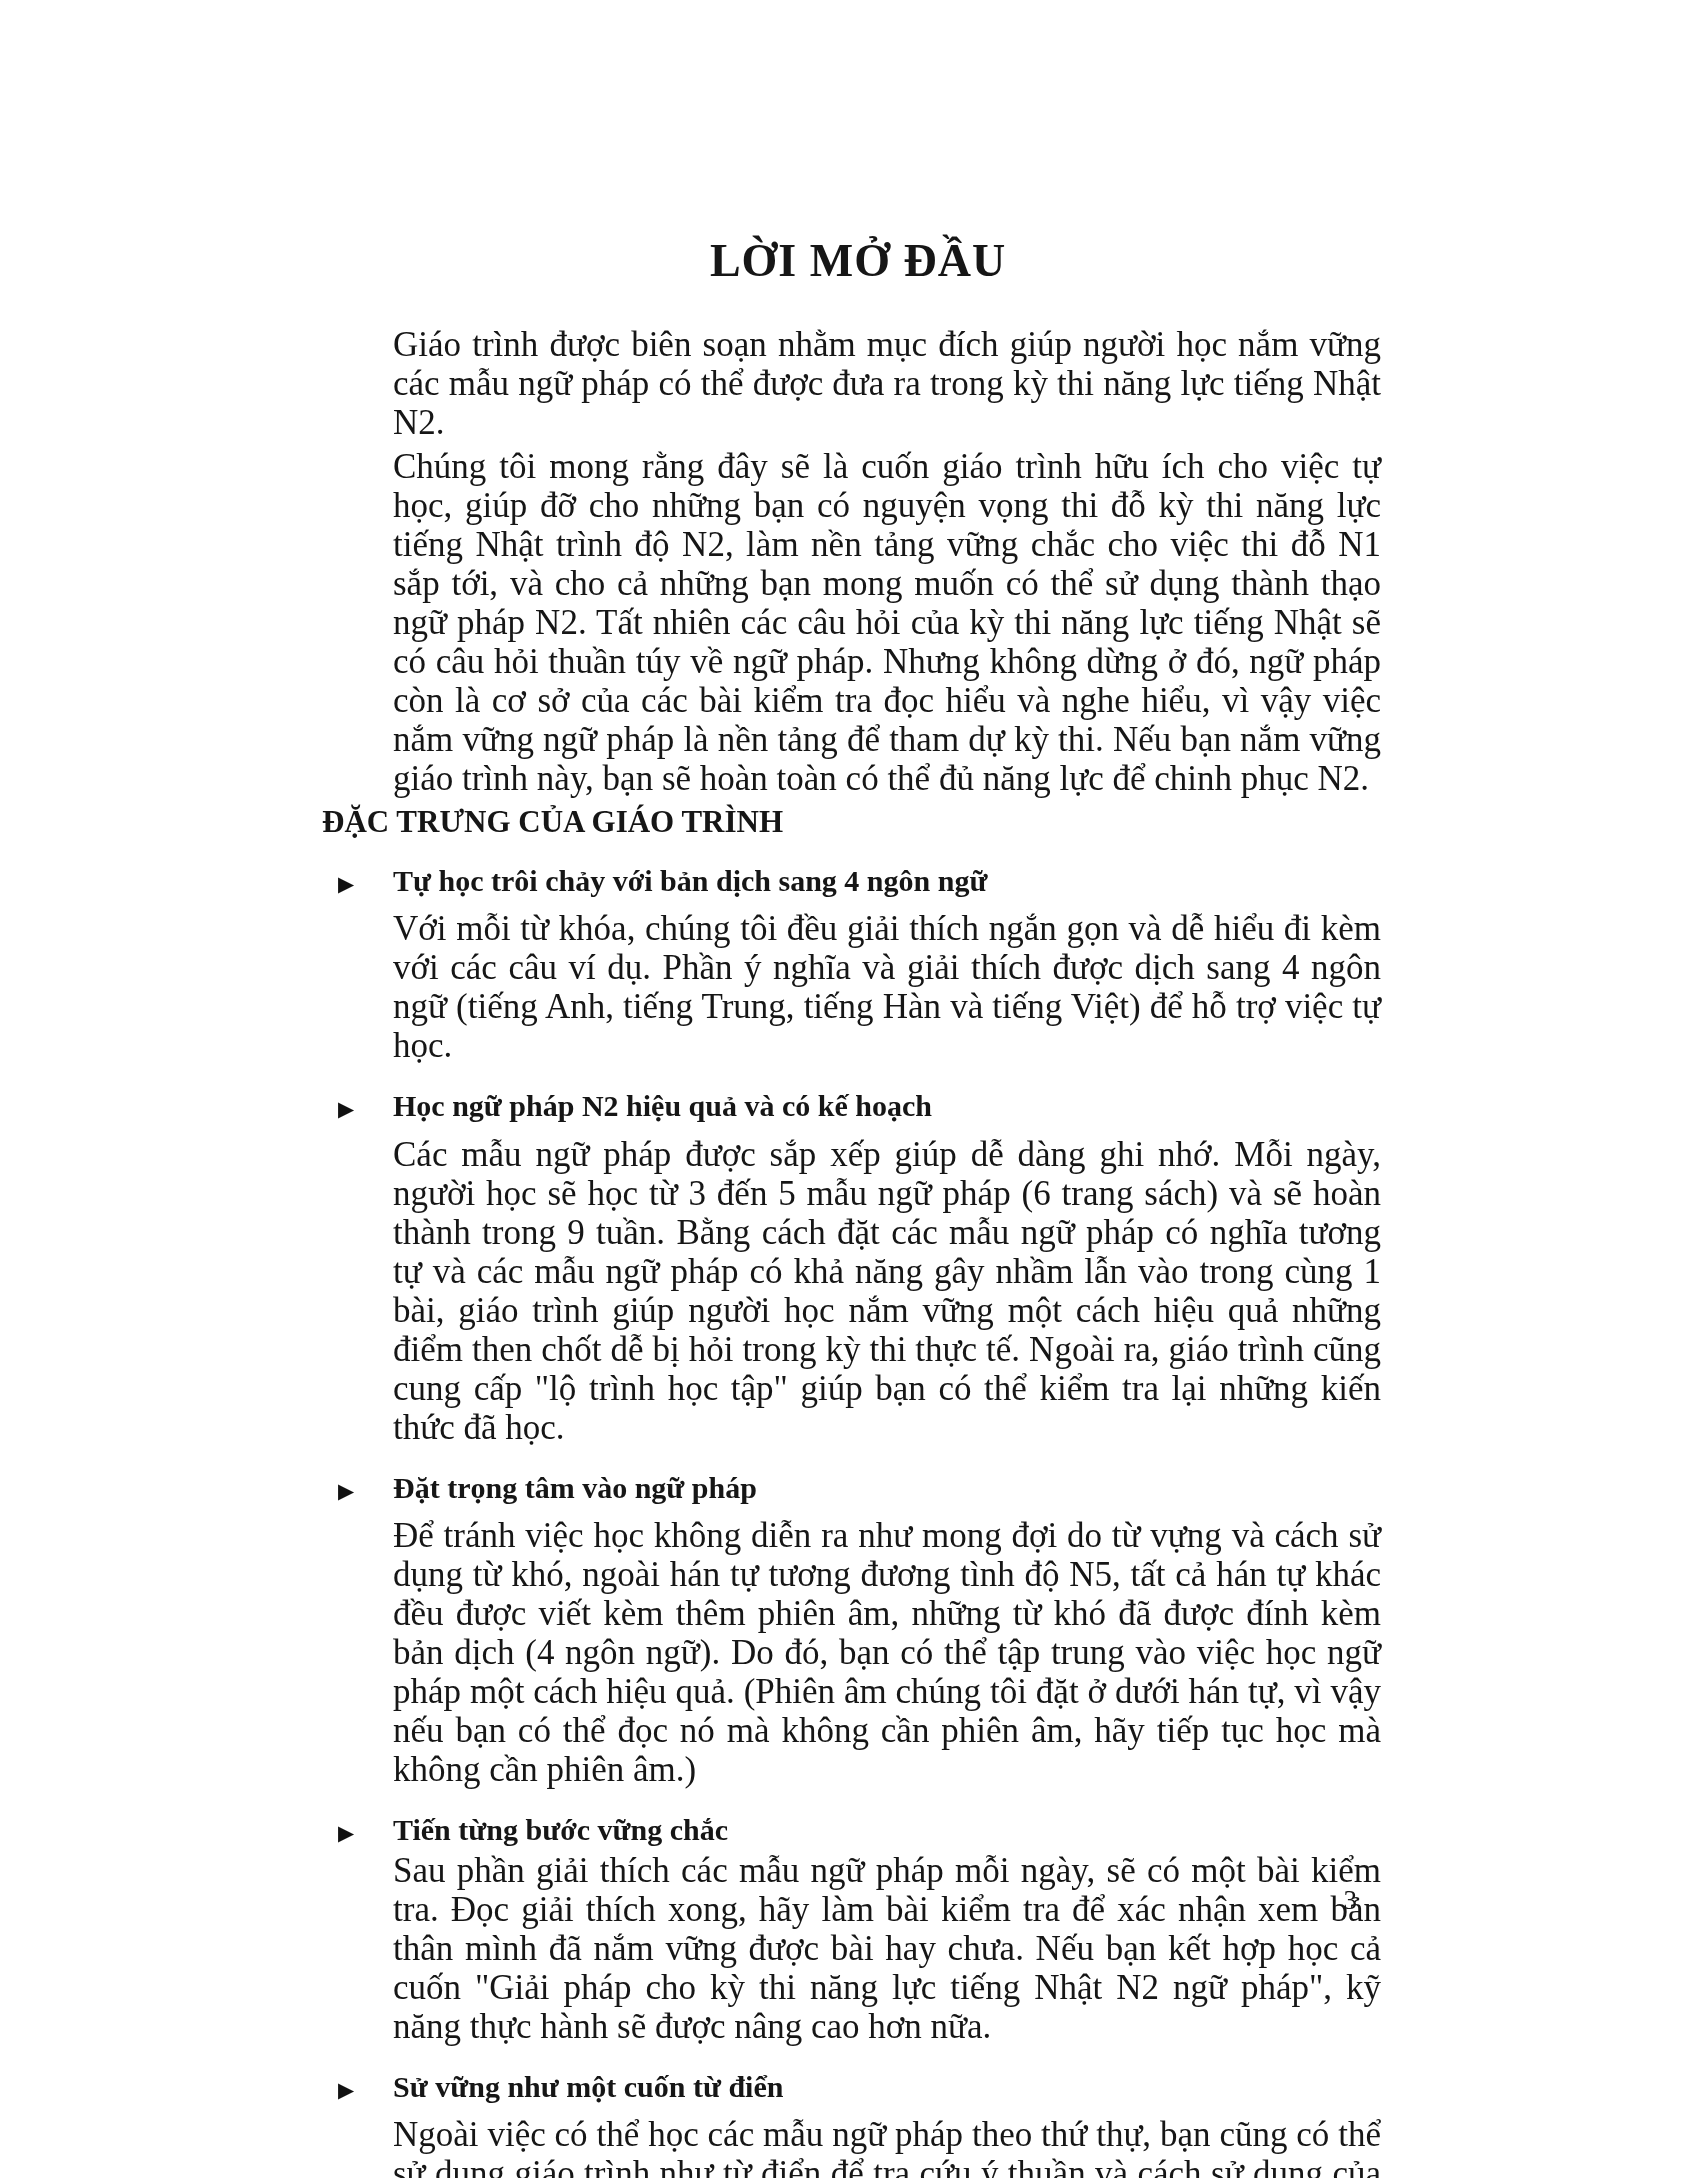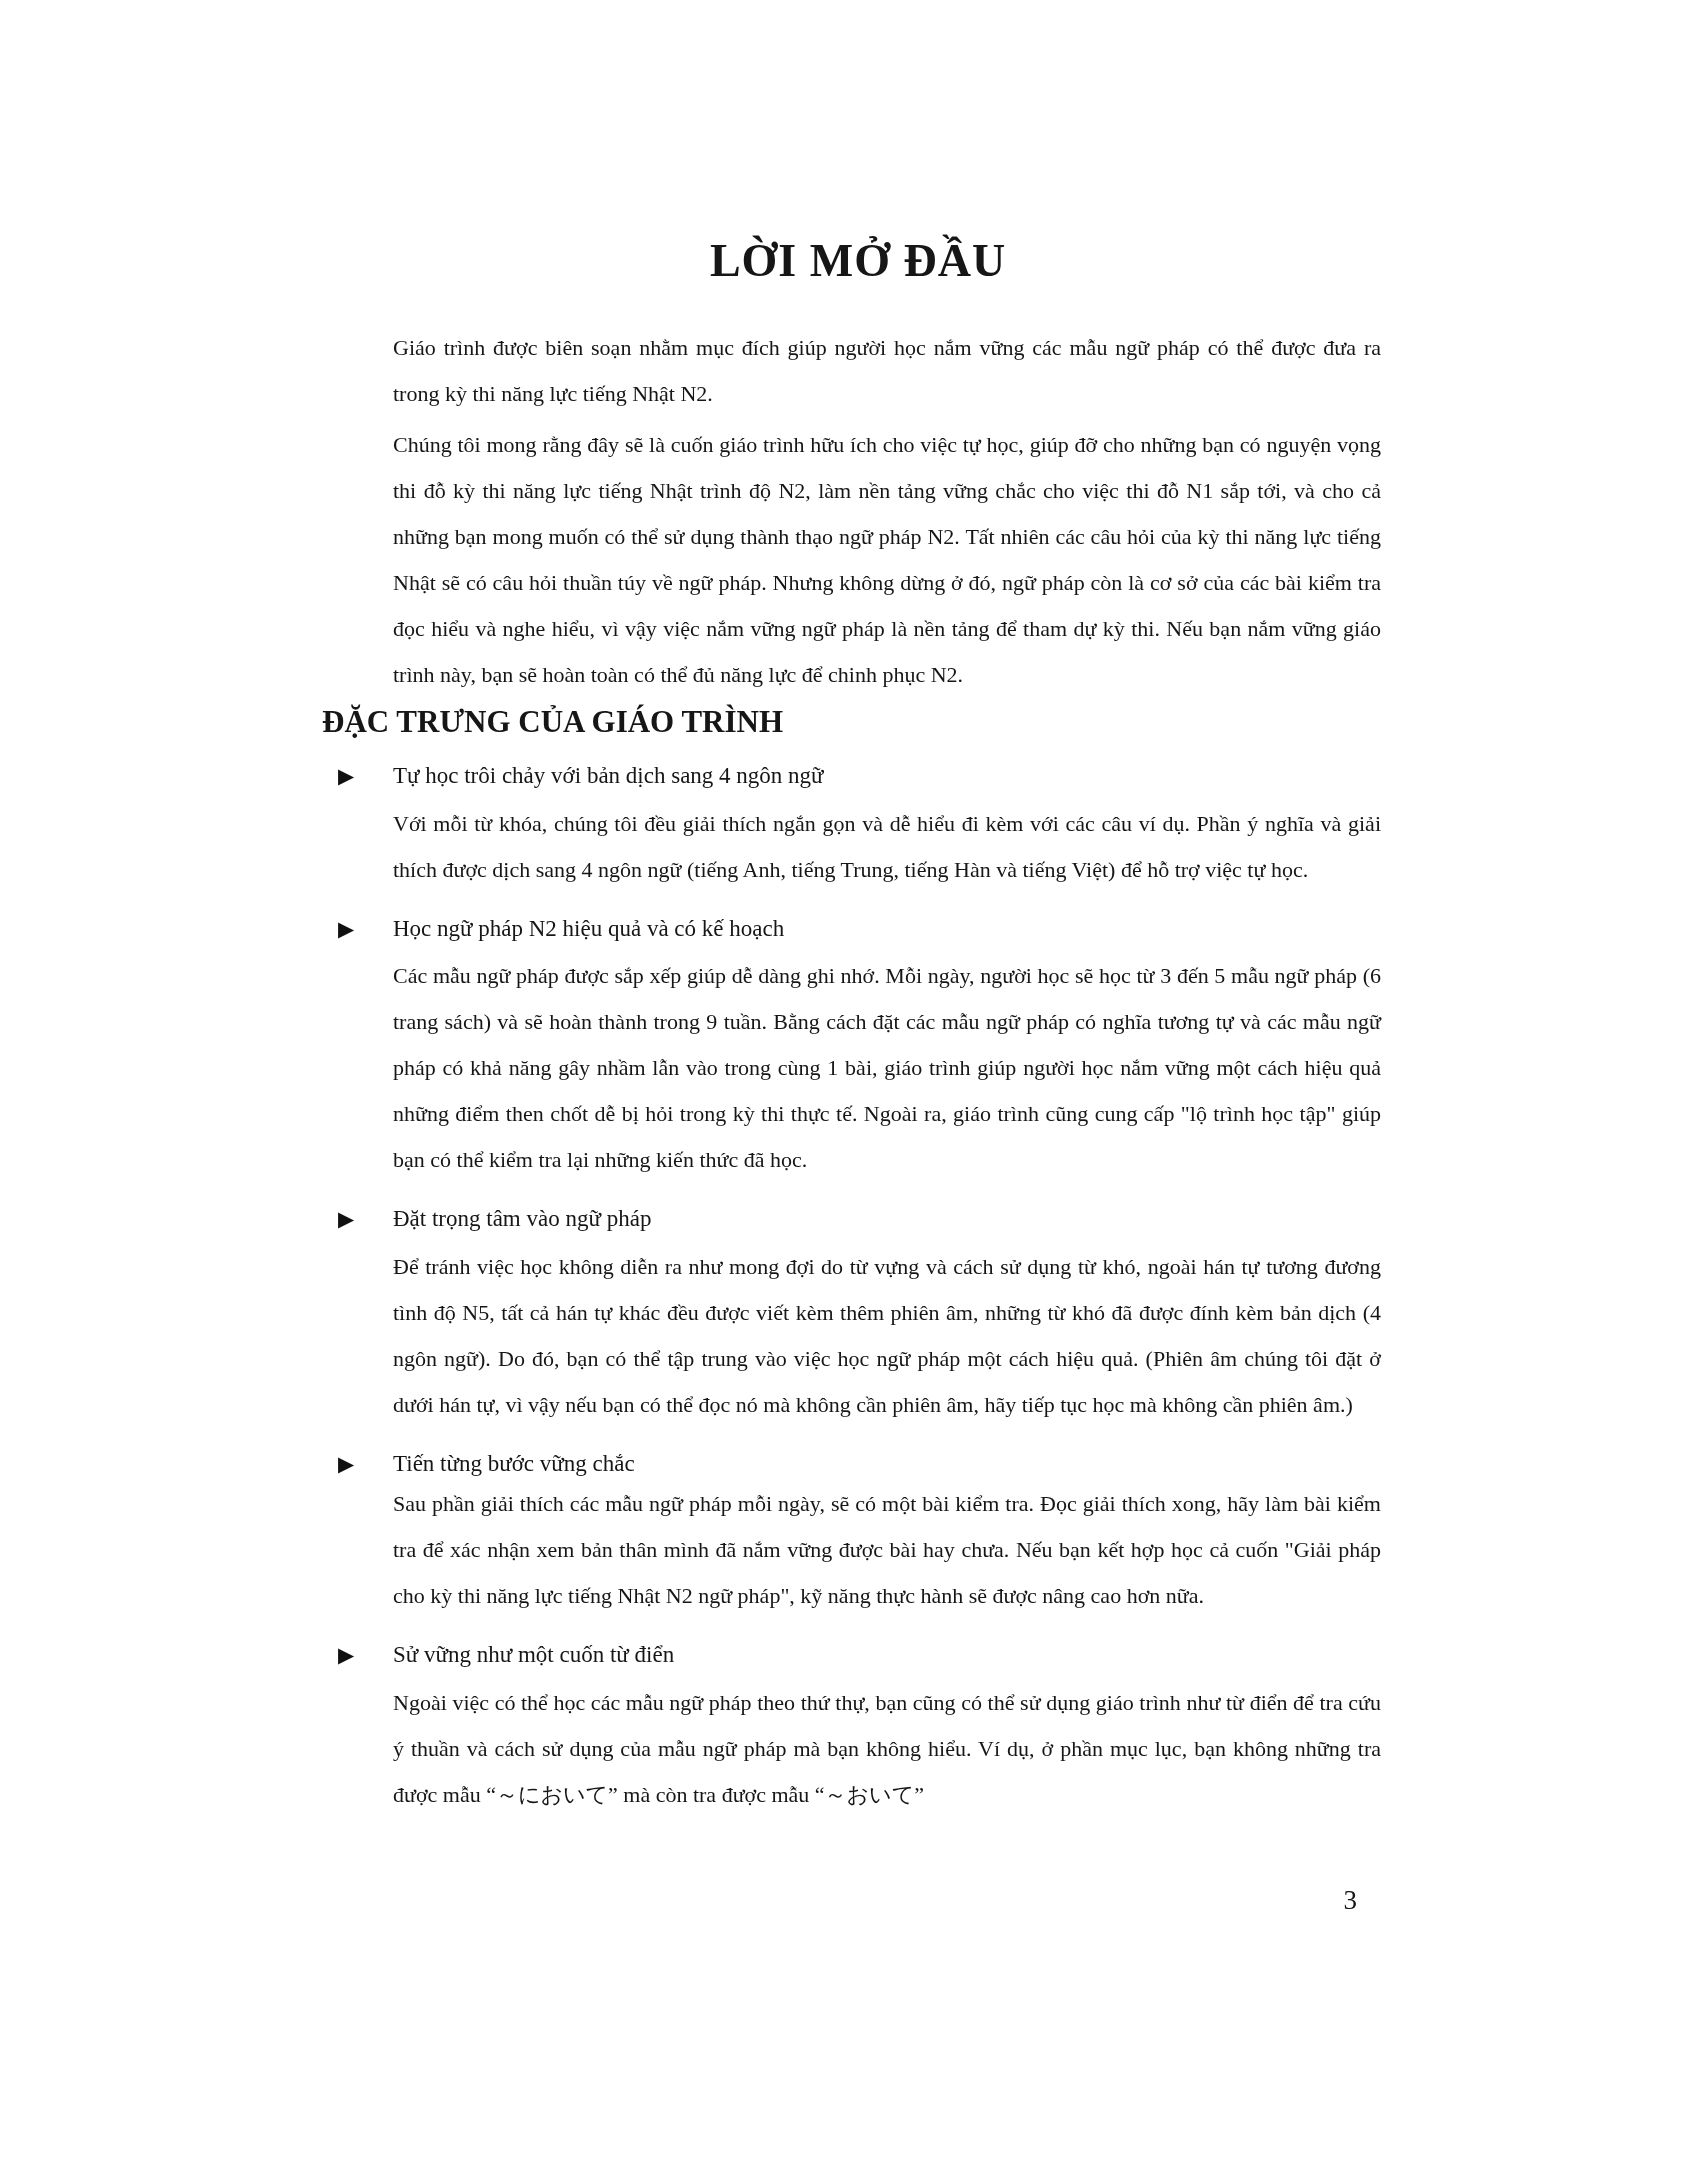--- a/index.html
+++ b/index.html
@@ -29,43 +29,43 @@
   }
   .section-heading {
     font-size: 31px;
     font-weight: bold;
     margin: 0 0 14px 0;
     line-height: 1.2;
   }
   .section-heading.second { }
   .para {
     margin: 5px 13px 5px 71px;
-    font-size: 22px;
-    line-height: 46px;
+    font-size: 35px;
+    line-height: 39px;
     text-align: justify;
     text-justify: inter-word;
   }
   .feature { margin-top: 22px; }
   .feature-head {
     display: flex;
     align-items: baseline;
     margin-bottom: 10px;
   }
   .feature.tight .feature-head { margin-bottom: 2px; }
   .bullet {
     width: 71px;
     box-sizing: border-box;
     padding-left: 16px;
     font-size: 21px;
     flex: 0 0 71px;
     color: #111;
   }
   .feature-title {
-    font-size: 23px;
-    font-weight: normal;
+    font-size: 30px;
+    font-weight: bold;
     line-height: 1.25;
   }
   .feature-body { margin-top: 0; }
   .page-number {
     position: absolute;
     top: 1887px;
     right: 315px;
     font-size: 27px;
     line-height: 1;
   }

